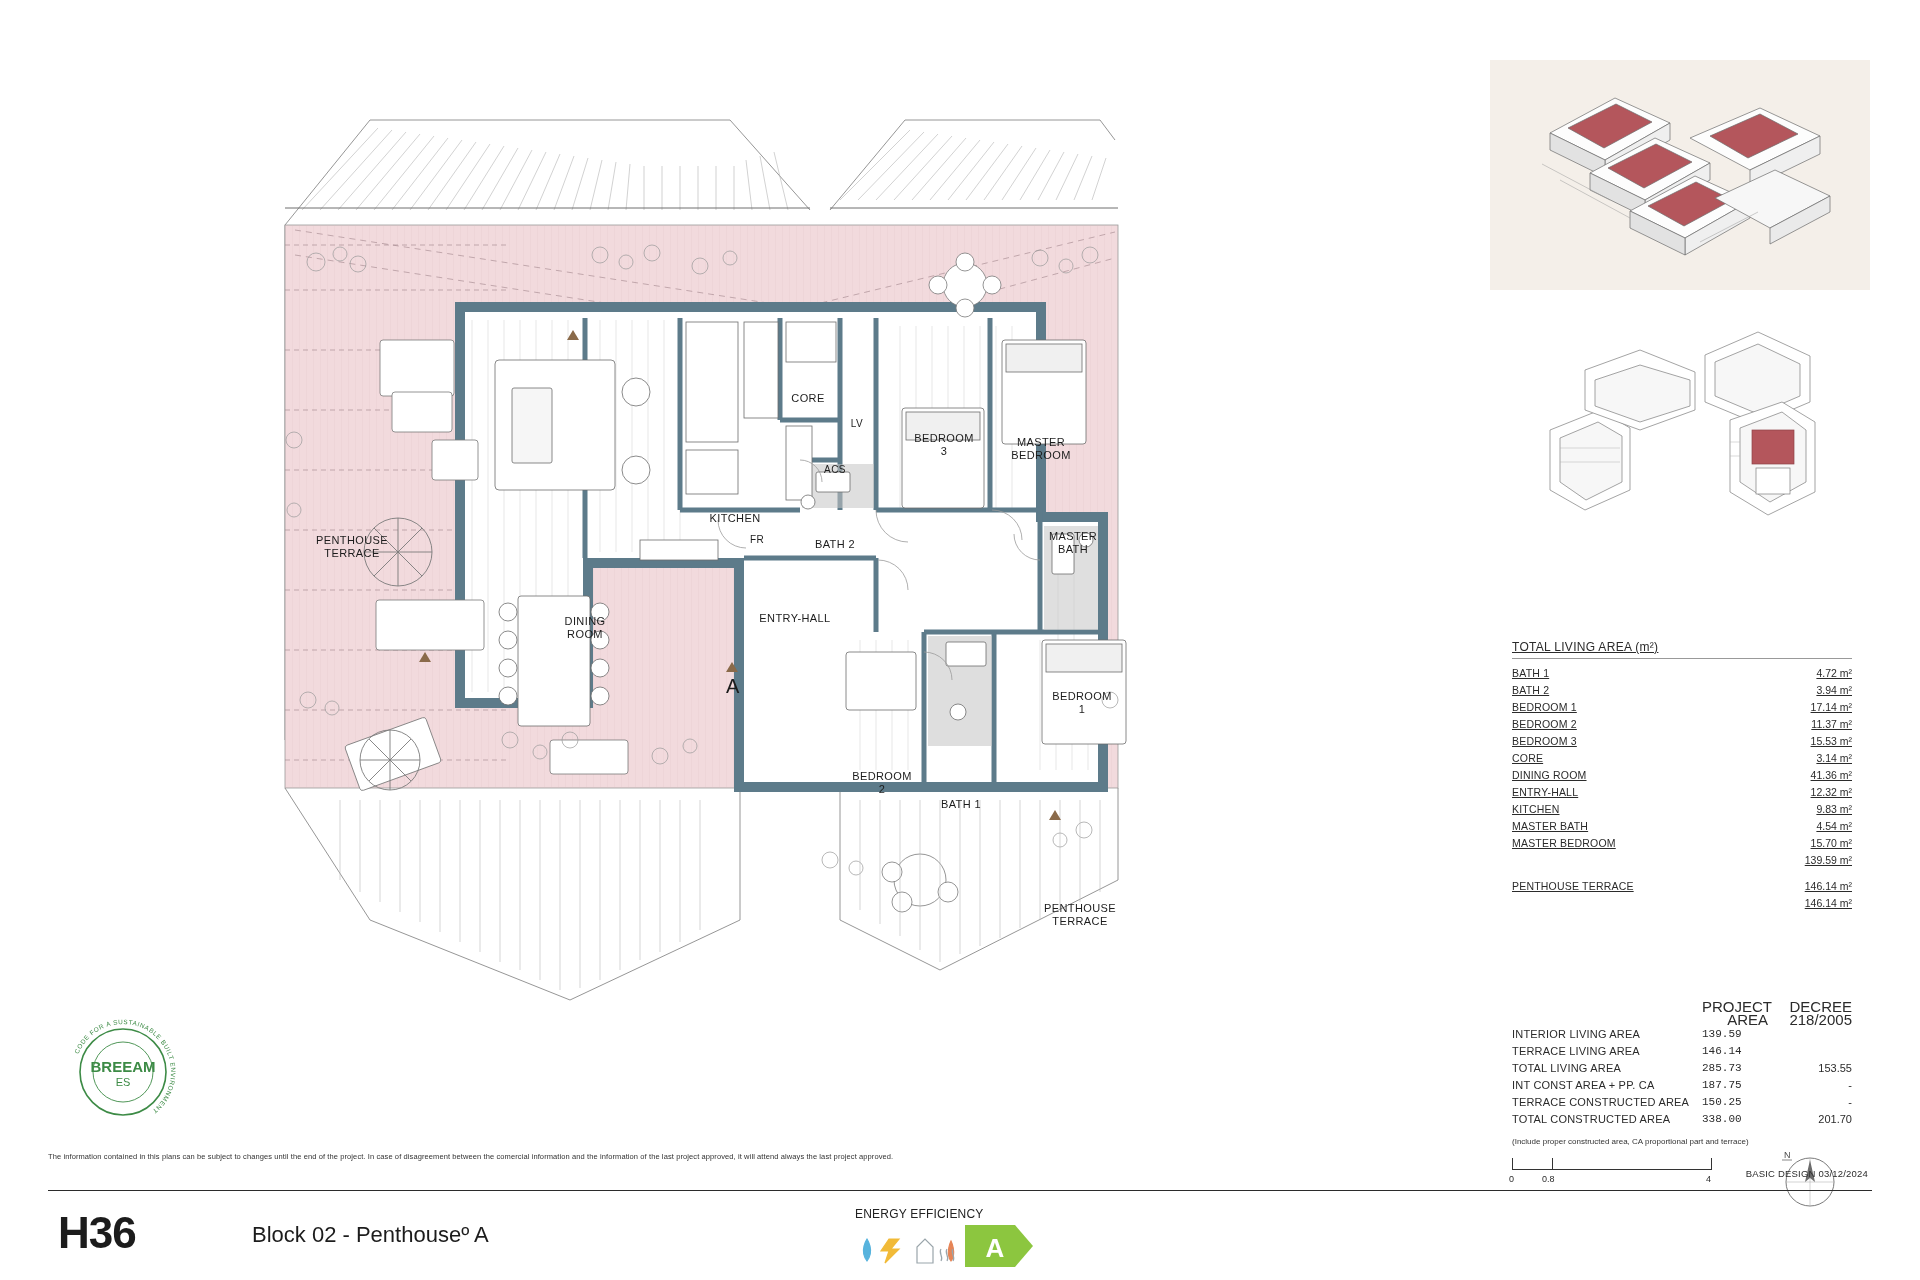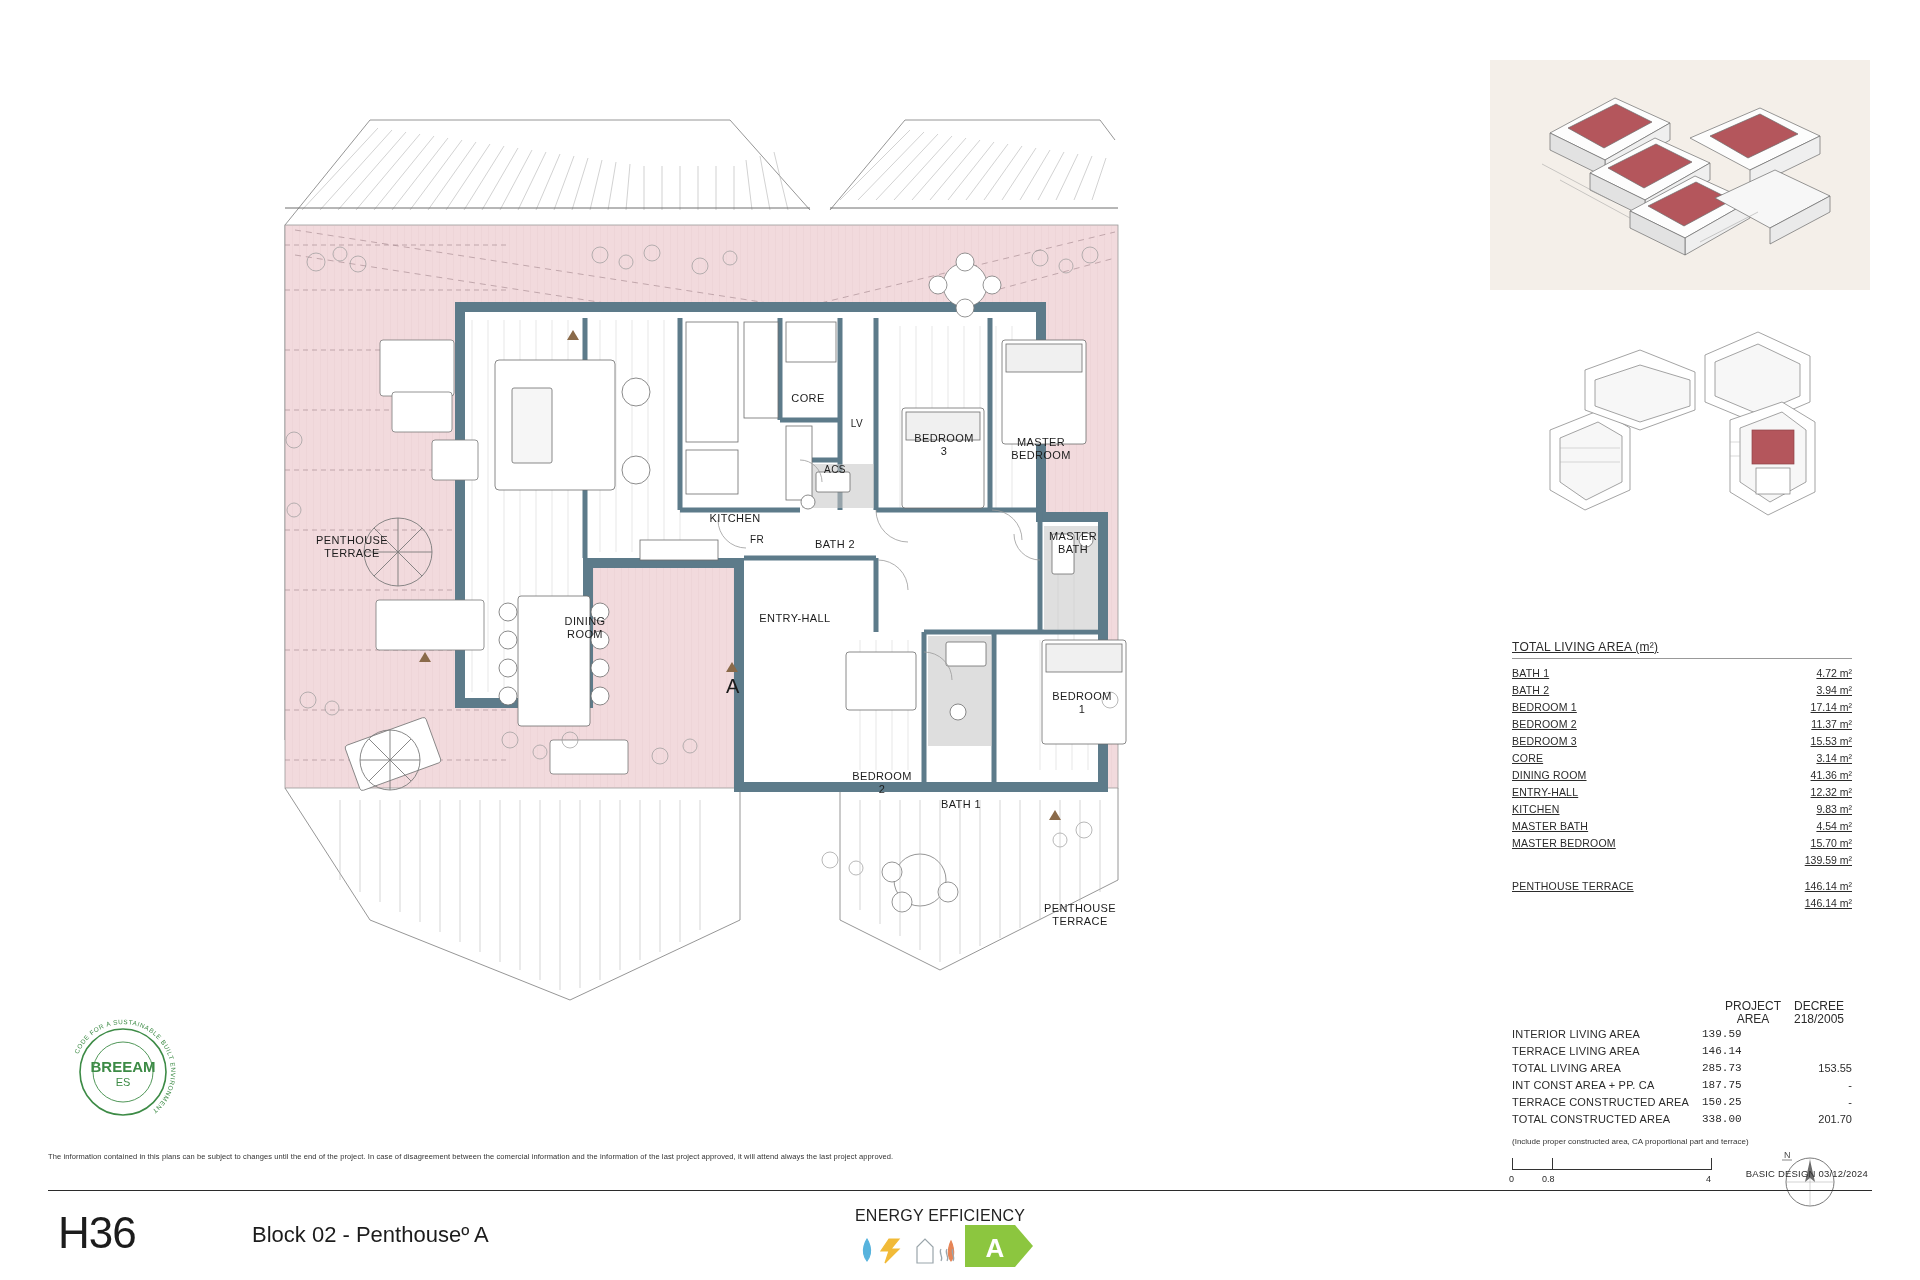--- a/index.html
+++ b/index.html
@@ -51,21 +51,21 @@
     font-size:12px; letter-spacing:.3px; padding-bottom:4px;
     border-bottom:1px solid #999; margin-bottom:6px;
   }
   .arow { display:flex; justify-content:space-between; font-size:10.5px; line-height:17px; }
   .arow .lbl { letter-spacing:.2px; }
   .arow .val { font-variant-numeric:tabular-nums; }
   .subtotal { justify-content:flex-end; }
   .spacer { height:9px; }
 
   .proj { position:absolute; left:22px; top:940px; width:340px; }
-  .proj-head { display:flex; justify-content:flex-end; font-size:12px; line-height:13px; text-align:center; }
+  .proj-head { display:flex; justify-content:flex-end; font-size:15px; line-height:13px; gap:18px; text-align:right; }
   .proj-head div { width:66px; }
   .prow { display:flex; font-size:11px; line-height:17px; }
   .prow .lbl { flex:1; letter-spacing:.2px; }
   .prow .v1 { width:66px; text-align:left;font-family:Liberation Mono, monospace; }
   .prow .v2 { width:66px; text-align:right; margin-left:18px; }
   .note { font-size:8px; text-align:left; margin-top:9px; color:#333; }
 
   
   .scalebar { position:absolute; left:22px; top:1098px; width:200px; }
   .sb-line { position:absolute; left:0; top:0; width:200px; height:12px; border-left:1px solid #333; border-right:1px solid #333; border-bottom:1px solid #333; }
@@ -78,27 +78,27 @@
   .disclaimer {
     position:absolute; left:48px; top:1152px; width:1060px;
     font-size:7.5px; color:#333; letter-spacing:.1px;
   }
   .basicdesign {
     position:absolute; right:52px; top:1168px; font-size:9.5px; letter-spacing:.2px;
   }
   .hr {
     position:absolute; left:48px; right:48px; top:1190px; height:1px; background:#2b2b2b;
   }
-  .code { position:absolute; left:58px; top:1208px; font-size:44px; font-weight:400; letter-spacing:-1px; color:#1c1c1c; }
+  .code { position:absolute; left:58px; top:1208px; font-size:44px; font-weight:700; letter-spacing:-1px; color:#1c1c1c; }
   .blocktitle { position:absolute; left:220px; top:1222px; font-size:22px; color:#1c1c1c;margin-left:32px; }
 
   .breeam { position:absolute; left:55px; top:1010px; width:160px; height:110px; }
 
   .energy { position:absolute; left:855px; top:1205px; width:185px; height:60px; }
-  .energy .etitle { position:absolute; left:0; top:2px; font-size:16px; letter-spacing:.2px; color:#222; }
+  .energy .etitle { position:absolute; left:0; top:2px; font-size:12px; letter-spacing:.2px; color:#222; }
 
   svg text { font-family:"Liberation Sans", sans-serif; }
 </style>
 </head>
 <body>
 
 <div class="sheet">
 
   <div class="plan-wrap">
     <svg class="plan-svg" width="1420" height="1120" viewBox="0 0 1420 1120">

